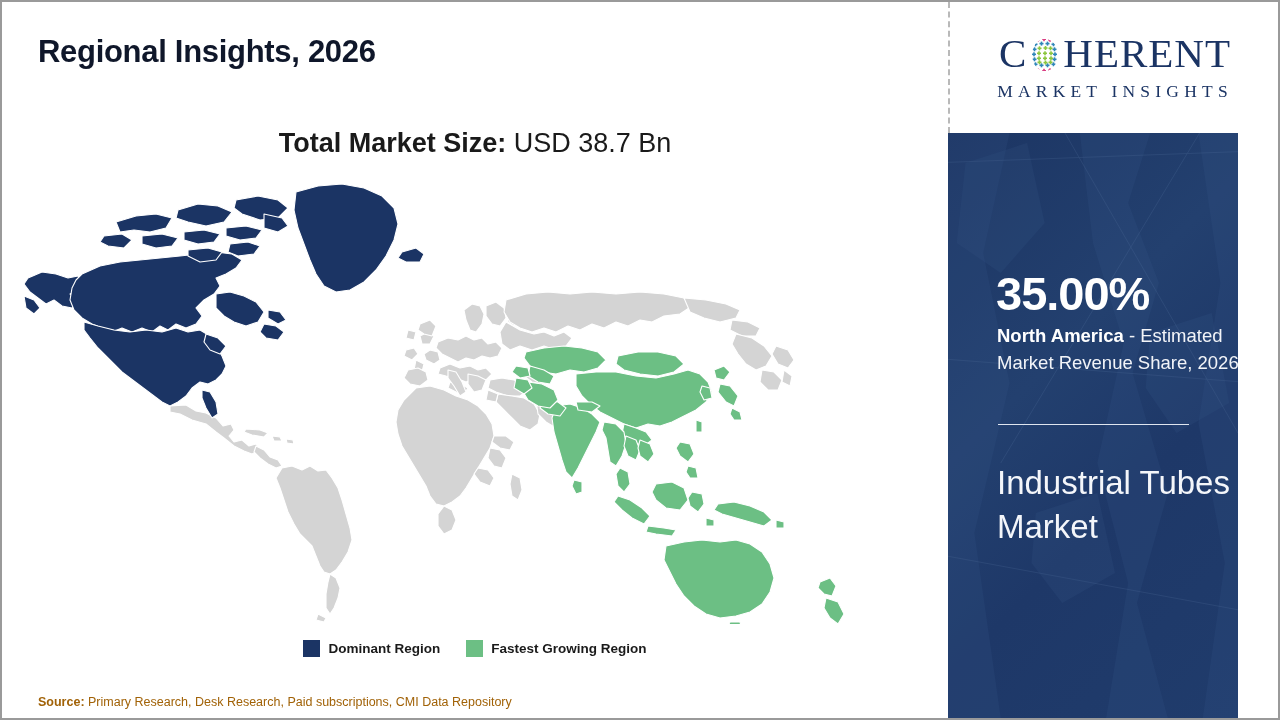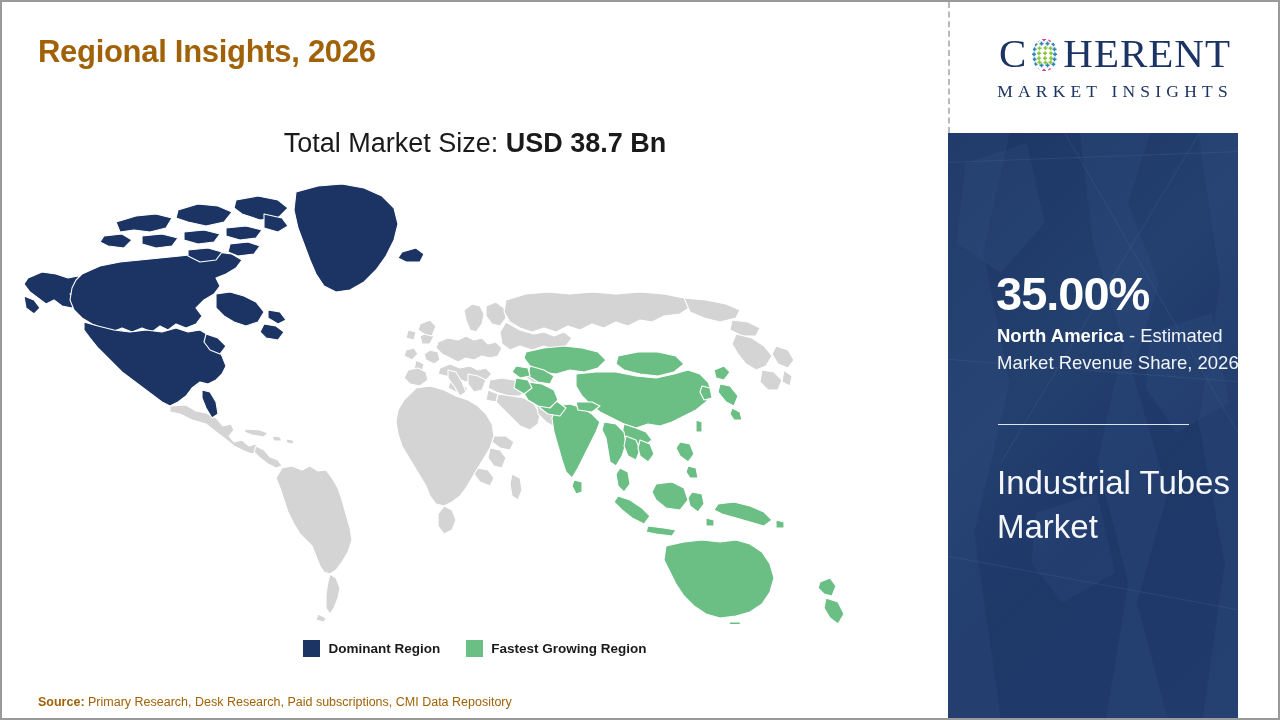--- a/index.html
+++ b/index.html
@@ -29,38 +29,38 @@
     height: 716px;
     background: #ffffff;
   }
 
   #page-title {
     position: absolute;
     left: 36px;
     top: 32px;
     font-size: 31px;
     font-weight: bold;
-    color: #a16207;
+    color: #0f172a;
     letter-spacing: -0.3px;
     white-space: nowrap;
     text-align: center;
   }
 
   #market-size-line {
     position: absolute;
     left: 0;
     top: 126px;
     width: 946px;
     text-align: center;
     font-size: 27px;
     color: #1a1a1a;
     white-space: nowrap;
   }
-  #market-size-line .lead { font-weight: normal; }
-  #market-size-line .value { font-weight: bold; margin-top: 16px; }
+  #market-size-line .lead { font-weight: bold; }
+  #market-size-line .value { font-weight: normal; margin-top: 16px; }
 
   
   #map-wrap {
     position: absolute;
     left: 18px;
     top: 172px;
     width: 900px;
     height: 450px;
   }
   #map-wrap svg { display: block; width: 100%; height: 100%; }

